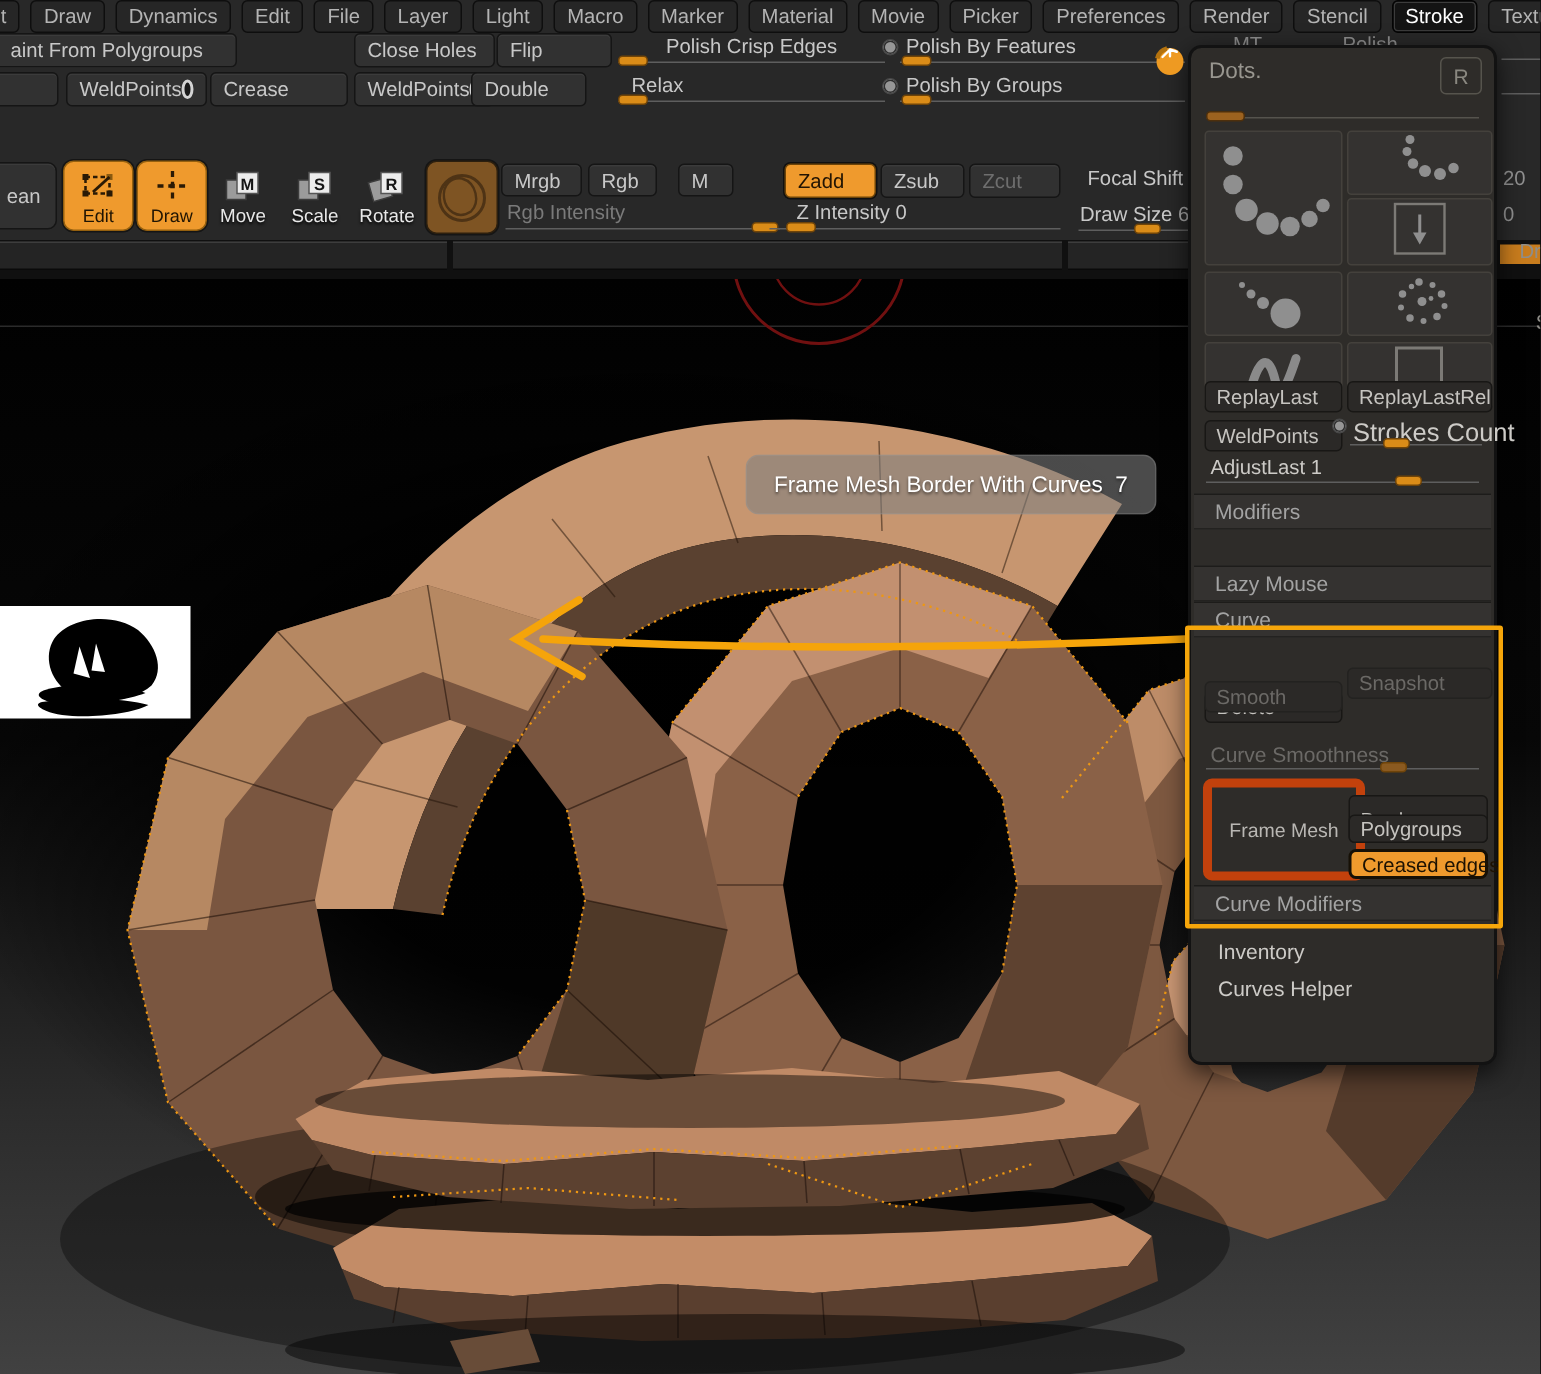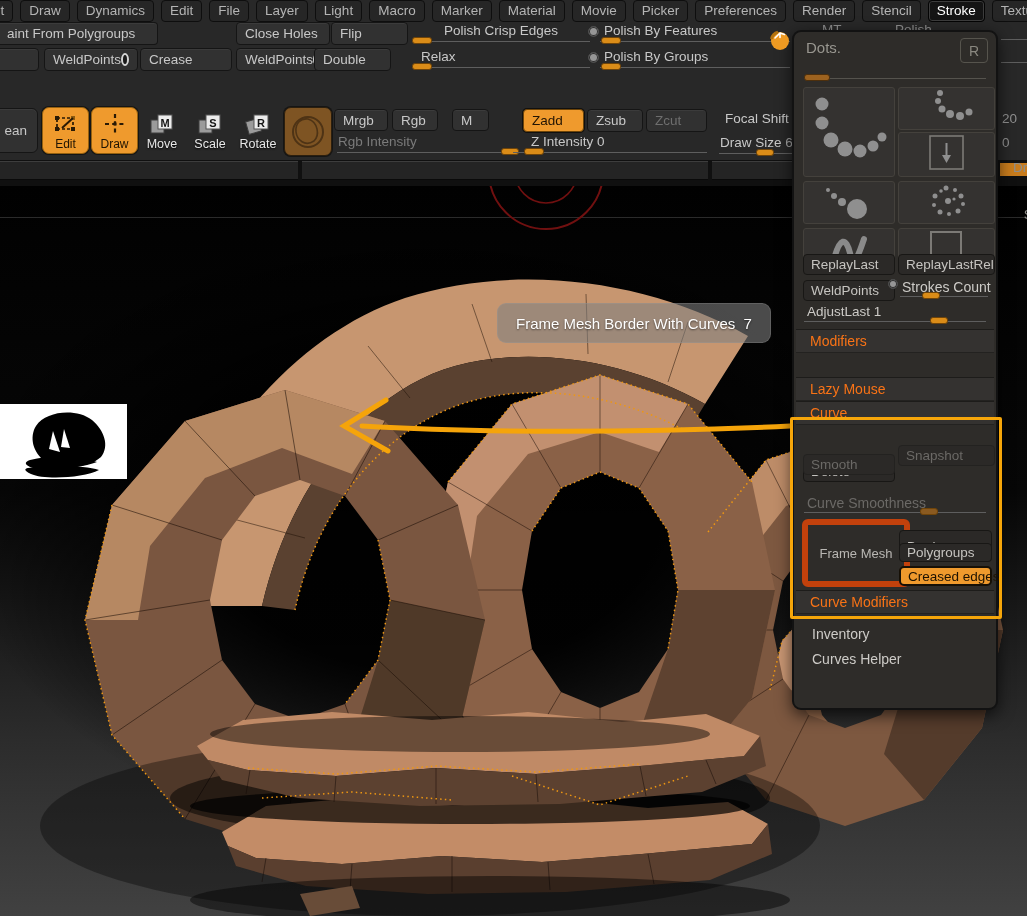--- a/index.html
+++ b/index.html
@@ -54,21 +54,21 @@
   .ptitle{position:absolute;left:12px;top:7px;color:#98968f;font-size:15px;}
   .rbtn{position:absolute;right:8px;top:6px;width:26px;height:23px;border:1px solid #56544d;
       border-radius:4px;color:#8a8880;font-size:14px;display:flex;align-items:center;justify-content:center;}
   .tile{position:absolute;background:#343230;border:1px solid #44413c;border-radius:3px;box-sizing:border-box;}
   .tlabel{position:absolute;bottom:1px;width:100%;text-align:center;color:#8f8d88;font-size:13.5px;}
   .pbtn{position:absolute;height:21px;background:#2b2927;border:1px solid #181715;border-radius:4px;
       color:#c6c4c0;font-size:13.5px;display:flex;align-items:center;padding:0 7px;
       box-sizing:border-box;white-space:nowrap;}
   .pbtn.pdim{color:#6b6966;border-color:#232220;}
   .sect{position:absolute;left:2px;right:2px;height:24px;background:#343230;border-top:1px solid #1d1c1a;
-      border-bottom:1px solid #232220;color:#f97316;font-size:14px;display:flex;align-items:center;
+      border-bottom:1px solid #232220;color:#a3a3a3;font-size:14px;display:flex;align-items:center;
       padding-left:14px;box-sizing:border-box;}
   .sect.on{color:#eceae6;background:#363431;}
   .bullet{width:6px;height:6px;border-radius:50%;background:#F09A1E;margin-right:6px;margin-left:-9px;}
   .flabel{position:absolute;color:#cdcbc7;font-size:14px;white-space:nowrap;}
 </style>
 </head>
 <body>
 
 <div id="app">
 
@@ -431,21 +431,21 @@
         <rect x="32" y="3" width="30" height="28" fill="none" stroke="#7c7a76" stroke-width="2"></rect>
       </svg>
       <span class="tlabel">Rect</span>
     </div>
 
     <div class="pbtn" style="left:9px;top:222px;width:92px;">ReplayLast</div>
     <div class="pbtn" style="left:104px;top:222px;width:97px;">ReplayLastRel</div>
 
     <div class="pbtn" style="left:9px;top:248px;width:92px;">WeldPoints</div>
     <div class="dot" style="left:94px;top:247px;width:8px;height:8px;"></div>
-    <span class="flabel" style="left:108px;top:247px;font-size:14px;">Strokes Count</span>
+    <span class="flabel" style="left:108px;top:247px;font-size:17px;">Strokes Count</span>
     <div class="track" style="left:106px;top:264px;width:88px;"></div>
     <div class="handle" style="left:128px;top:260px;width:18px;"></div>
 
     <span class="flabel" style="left:13px;top:272px;font-size:13.5px;">
       <span>AdjustLast</span>&nbsp;<span>1</span>
     </span>
     <div class="track" style="left:10px;top:289px;width:182px;"></div>
     <div class="handle" style="left:136px;top:285px;width:18px;"></div>
 
     <div class="sect" style="top:297px;">Modifiers</div>

